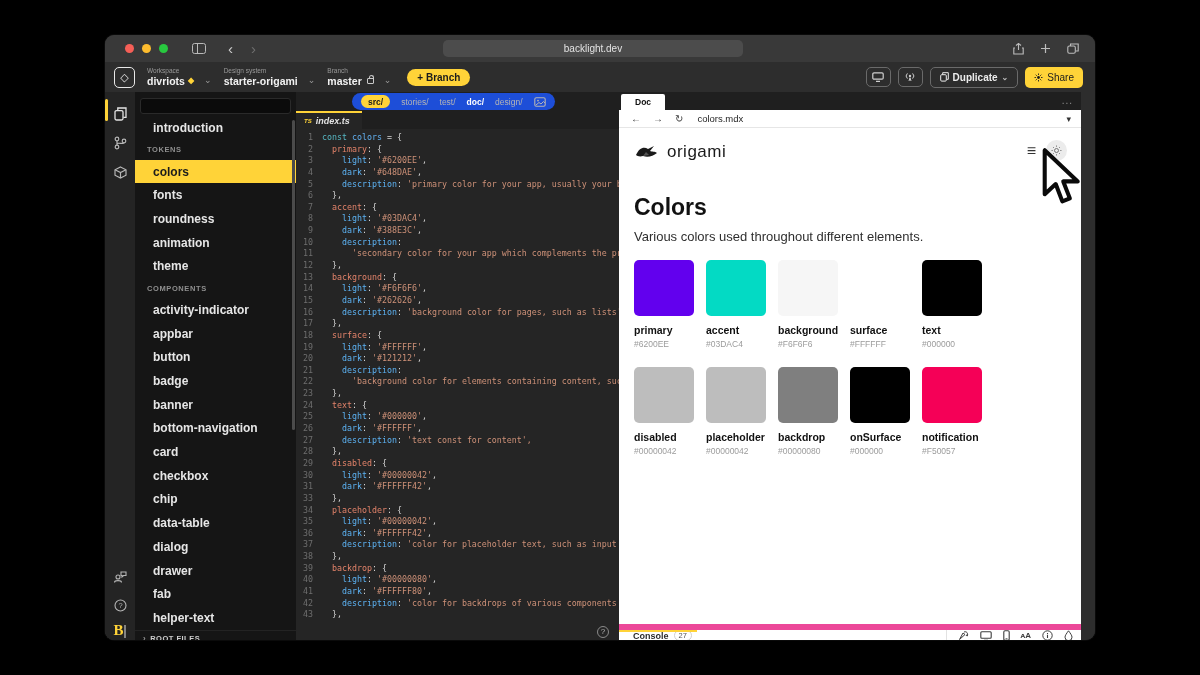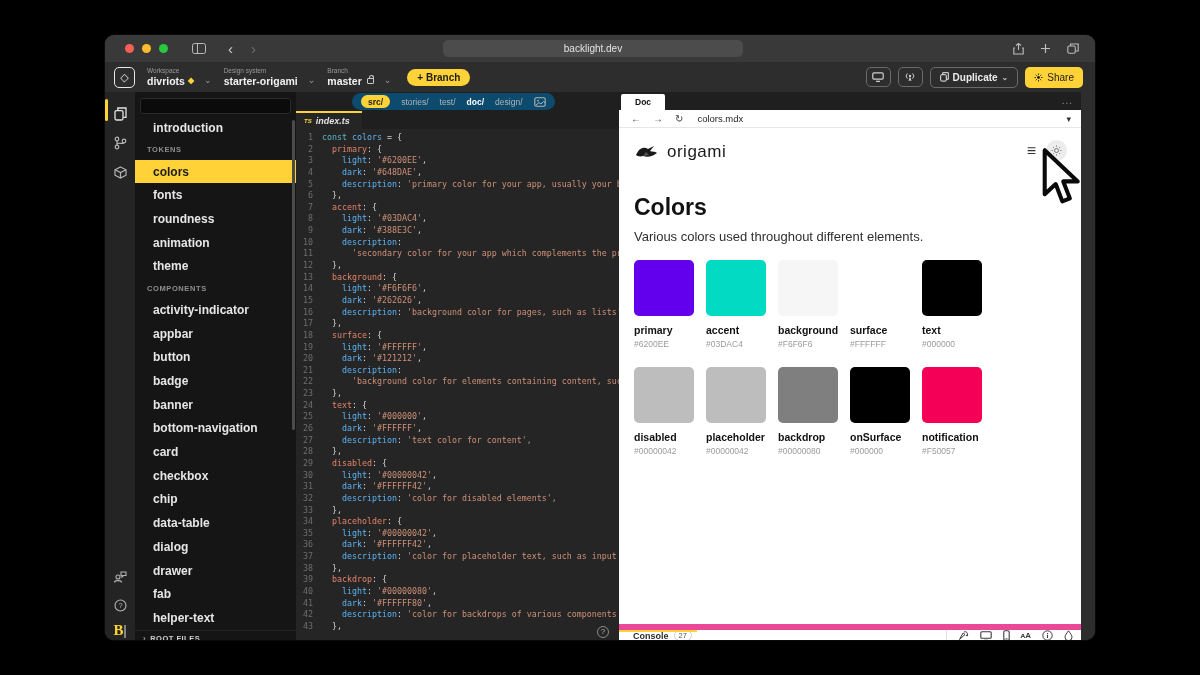--- a/index.html
+++ b/index.html
@@ -68,21 +68,21 @@
   .tsec { height:20px; flex:0 0 20px; display:flex; align-items:center; padding-left:12px;
     font-size:7.5px; font-weight:bold; letter-spacing:.6px; color:#8f8f8f; }
   .troot { margin-top:auto; height:17px; flex:0 0 17px; display:flex; align-items:center; gap:4px; padding-left:8px;
     font-size:7.5px; font-weight:bold; letter-spacing:.5px; color:#cfcfcf; border-top:1px solid #232323; }
   .troot .chev { font-size:8px; color:#9a9a9a; }
   .tree-scrollbar { position:absolute; right:1px; top:4px; width:3px; height:310px; background:#4b4b4b; border-radius:2px; }
 
   
   .editor { flex:0 0 323px; background:#1f1f1f; display:flex; flex-direction:column; overflow:hidden; }
   .pill-strip { height:19px; flex:0 0 19px; display:flex; align-items:center; padding-left:56px; }
-  .pills { background:#0c4a6e; border-radius:10px; height:17px; display:flex; align-items:center; gap:11px; padding:0 9px; }
+  .pills { background:#1d4ed8; border-radius:10px; height:17px; display:flex; align-items:center; gap:11px; padding:0 9px; }
   .pill { font-size:8.5px; color:#b5b5b5; }
   .pill.active { background:#ffd338; color:#1c1c1c; font-weight:bold; border-radius:8px; padding:1.5px 7px; }
   .pill.bold { color:#ffffff; font-weight:bold; }
   .tab-strip { height:18px; flex:0 0 18px; background:#1f1f1f; display:flex; align-items:flex-end; }
   .etab { height:18px; background:#252525; border-top:2px solid #ffd338; display:flex; align-items:center; gap:4px; padding:0 12px 0 8px;font-style:italic; }
   .etab-ts { color:#ffd338; font-size:6px; font-weight:bold; }
   .etab-name { color:#e3e3e3; font-size:9px; font-weight:bold; }
   .code { flex:1; background:#252525; padding-top:3px; position:relative; overflow:hidden; }
   .cl { display:flex; height:11.65px; line-height:11.65px; font-family:"DejaVu Sans Mono", monospace; font-size:8.3px; white-space:pre; overflow:hidden; }
   .ln { flex:0 0 26px; text-align:right; color:#6e6e6e; padding-right:9px; }
@@ -332,26 +332,25 @@
               <div class="cl"><span class="ln">17</span><span><span class="tok-d">  },</span></span></div>
               <div class="cl"><span class="ln">18</span><span><span class="tok-d">  </span><span class="tok-n">surface</span><span class="tok-d">: {</span></span></div>
               <div class="cl"><span class="ln">19</span><span><span class="tok-d">    </span><span class="tok-p">light</span><span class="tok-d">: </span><span class="tok-s">'#FFFFFF'</span><span class="tok-d">,</span></span></div>
               <div class="cl"><span class="ln">20</span><span><span class="tok-d">    </span><span class="tok-p">dark</span><span class="tok-d">: </span><span class="tok-s">'#121212'</span><span class="tok-d">,</span></span></div>
               <div class="cl"><span class="ln">21</span><span><span class="tok-d">    </span><span class="tok-p">description</span><span class="tok-d">:</span></span></div>
               <div class="cl"><span class="ln">22</span><span><span class="tok-d">      </span><span class="tok-s">'background color for elements containing content, such as cards',</span></span></div>
               <div class="cl"><span class="ln">23</span><span><span class="tok-d">  },</span></span></div>
               <div class="cl"><span class="ln">24</span><span><span class="tok-d">  </span><span class="tok-n">text</span><span class="tok-d">: {</span></span></div>
               <div class="cl"><span class="ln">25</span><span><span class="tok-d">    </span><span class="tok-p">light</span><span class="tok-d">: </span><span class="tok-s">'#000000'</span><span class="tok-d">,</span></span></div>
               <div class="cl"><span class="ln">26</span><span><span class="tok-d">    </span><span class="tok-p">dark</span><span class="tok-d">: </span><span class="tok-s">'#FFFFFF'</span><span class="tok-d">,</span></span></div>
-              <div class="cl"><span class="ln">27</span><span><span class="tok-d">    </span><span class="tok-p">description</span><span class="tok-d">: </span><span class="tok-s">'text color for content',</span></span></div>
+              <div class="cl"><span class="ln">27</span><span><span class="tok-d">    </span><span class="tok-p">description</span><span class="tok-d">: </span><span class="tok-s">'text const for content',</span></span></div>
               <div class="cl"><span class="ln">28</span><span><span class="tok-d">  },</span></span></div>
               <div class="cl"><span class="ln">29</span><span><span class="tok-d">  </span><span class="tok-n">disabled</span><span class="tok-d">: {</span></span></div>
               <div class="cl"><span class="ln">30</span><span><span class="tok-d">    </span><span class="tok-p">light</span><span class="tok-d">: </span><span class="tok-s">'#00000042'</span><span class="tok-d">,</span></span></div>
               <div class="cl"><span class="ln">31</span><span><span class="tok-d">    </span><span class="tok-p">dark</span><span class="tok-d">: </span><span class="tok-s">'#FFFFFF42'</span><span class="tok-d">,</span></span></div>
-              <div class="cl"><span class="ln">32</span><span><span class="tok-d">    </span><span class="tok-p">description</span><span class="tok-d">: </span><span class="tok-s">'color for disabled elements',</span></span></div>
               <div class="cl"><span class="ln">33</span><span><span class="tok-d">  },</span></span></div>
               <div class="cl"><span class="ln">34</span><span><span class="tok-d">  </span><span class="tok-n">placeholder</span><span class="tok-d">: {</span></span></div>
               <div class="cl"><span class="ln">35</span><span><span class="tok-d">    </span><span class="tok-p">light</span><span class="tok-d">: </span><span class="tok-s">'#00000042'</span><span class="tok-d">,</span></span></div>
               <div class="cl"><span class="ln">36</span><span><span class="tok-d">    </span><span class="tok-p">dark</span><span class="tok-d">: </span><span class="tok-s">'#FFFFFF42'</span><span class="tok-d">,</span></span></div>
               <div class="cl"><span class="ln">37</span><span><span class="tok-d">    </span><span class="tok-p">description</span><span class="tok-d">: </span><span class="tok-s">'color for placeholder text, such as input placeholders',</span></span></div>
               <div class="cl"><span class="ln">38</span><span><span class="tok-d">  },</span></span></div>
               <div class="cl"><span class="ln">39</span><span><span class="tok-d">  </span><span class="tok-n">backdrop</span><span class="tok-d">: {</span></span></div>
               <div class="cl"><span class="ln">40</span><span><span class="tok-d">    </span><span class="tok-p">light</span><span class="tok-d">: </span><span class="tok-s">'#00000080'</span><span class="tok-d">,</span></span></div>
               <div class="cl"><span class="ln">41</span><span><span class="tok-d">    </span><span class="tok-p">dark</span><span class="tok-d">: </span><span class="tok-s">'#FFFFFF80'</span><span class="tok-d">,</span></span></div>
               <div class="cl"><span class="ln">42</span><span><span class="tok-d">    </span><span class="tok-p">description</span><span class="tok-d">: </span><span class="tok-s">'color for backdrops of various components such as dialogs',</span></span></div>

